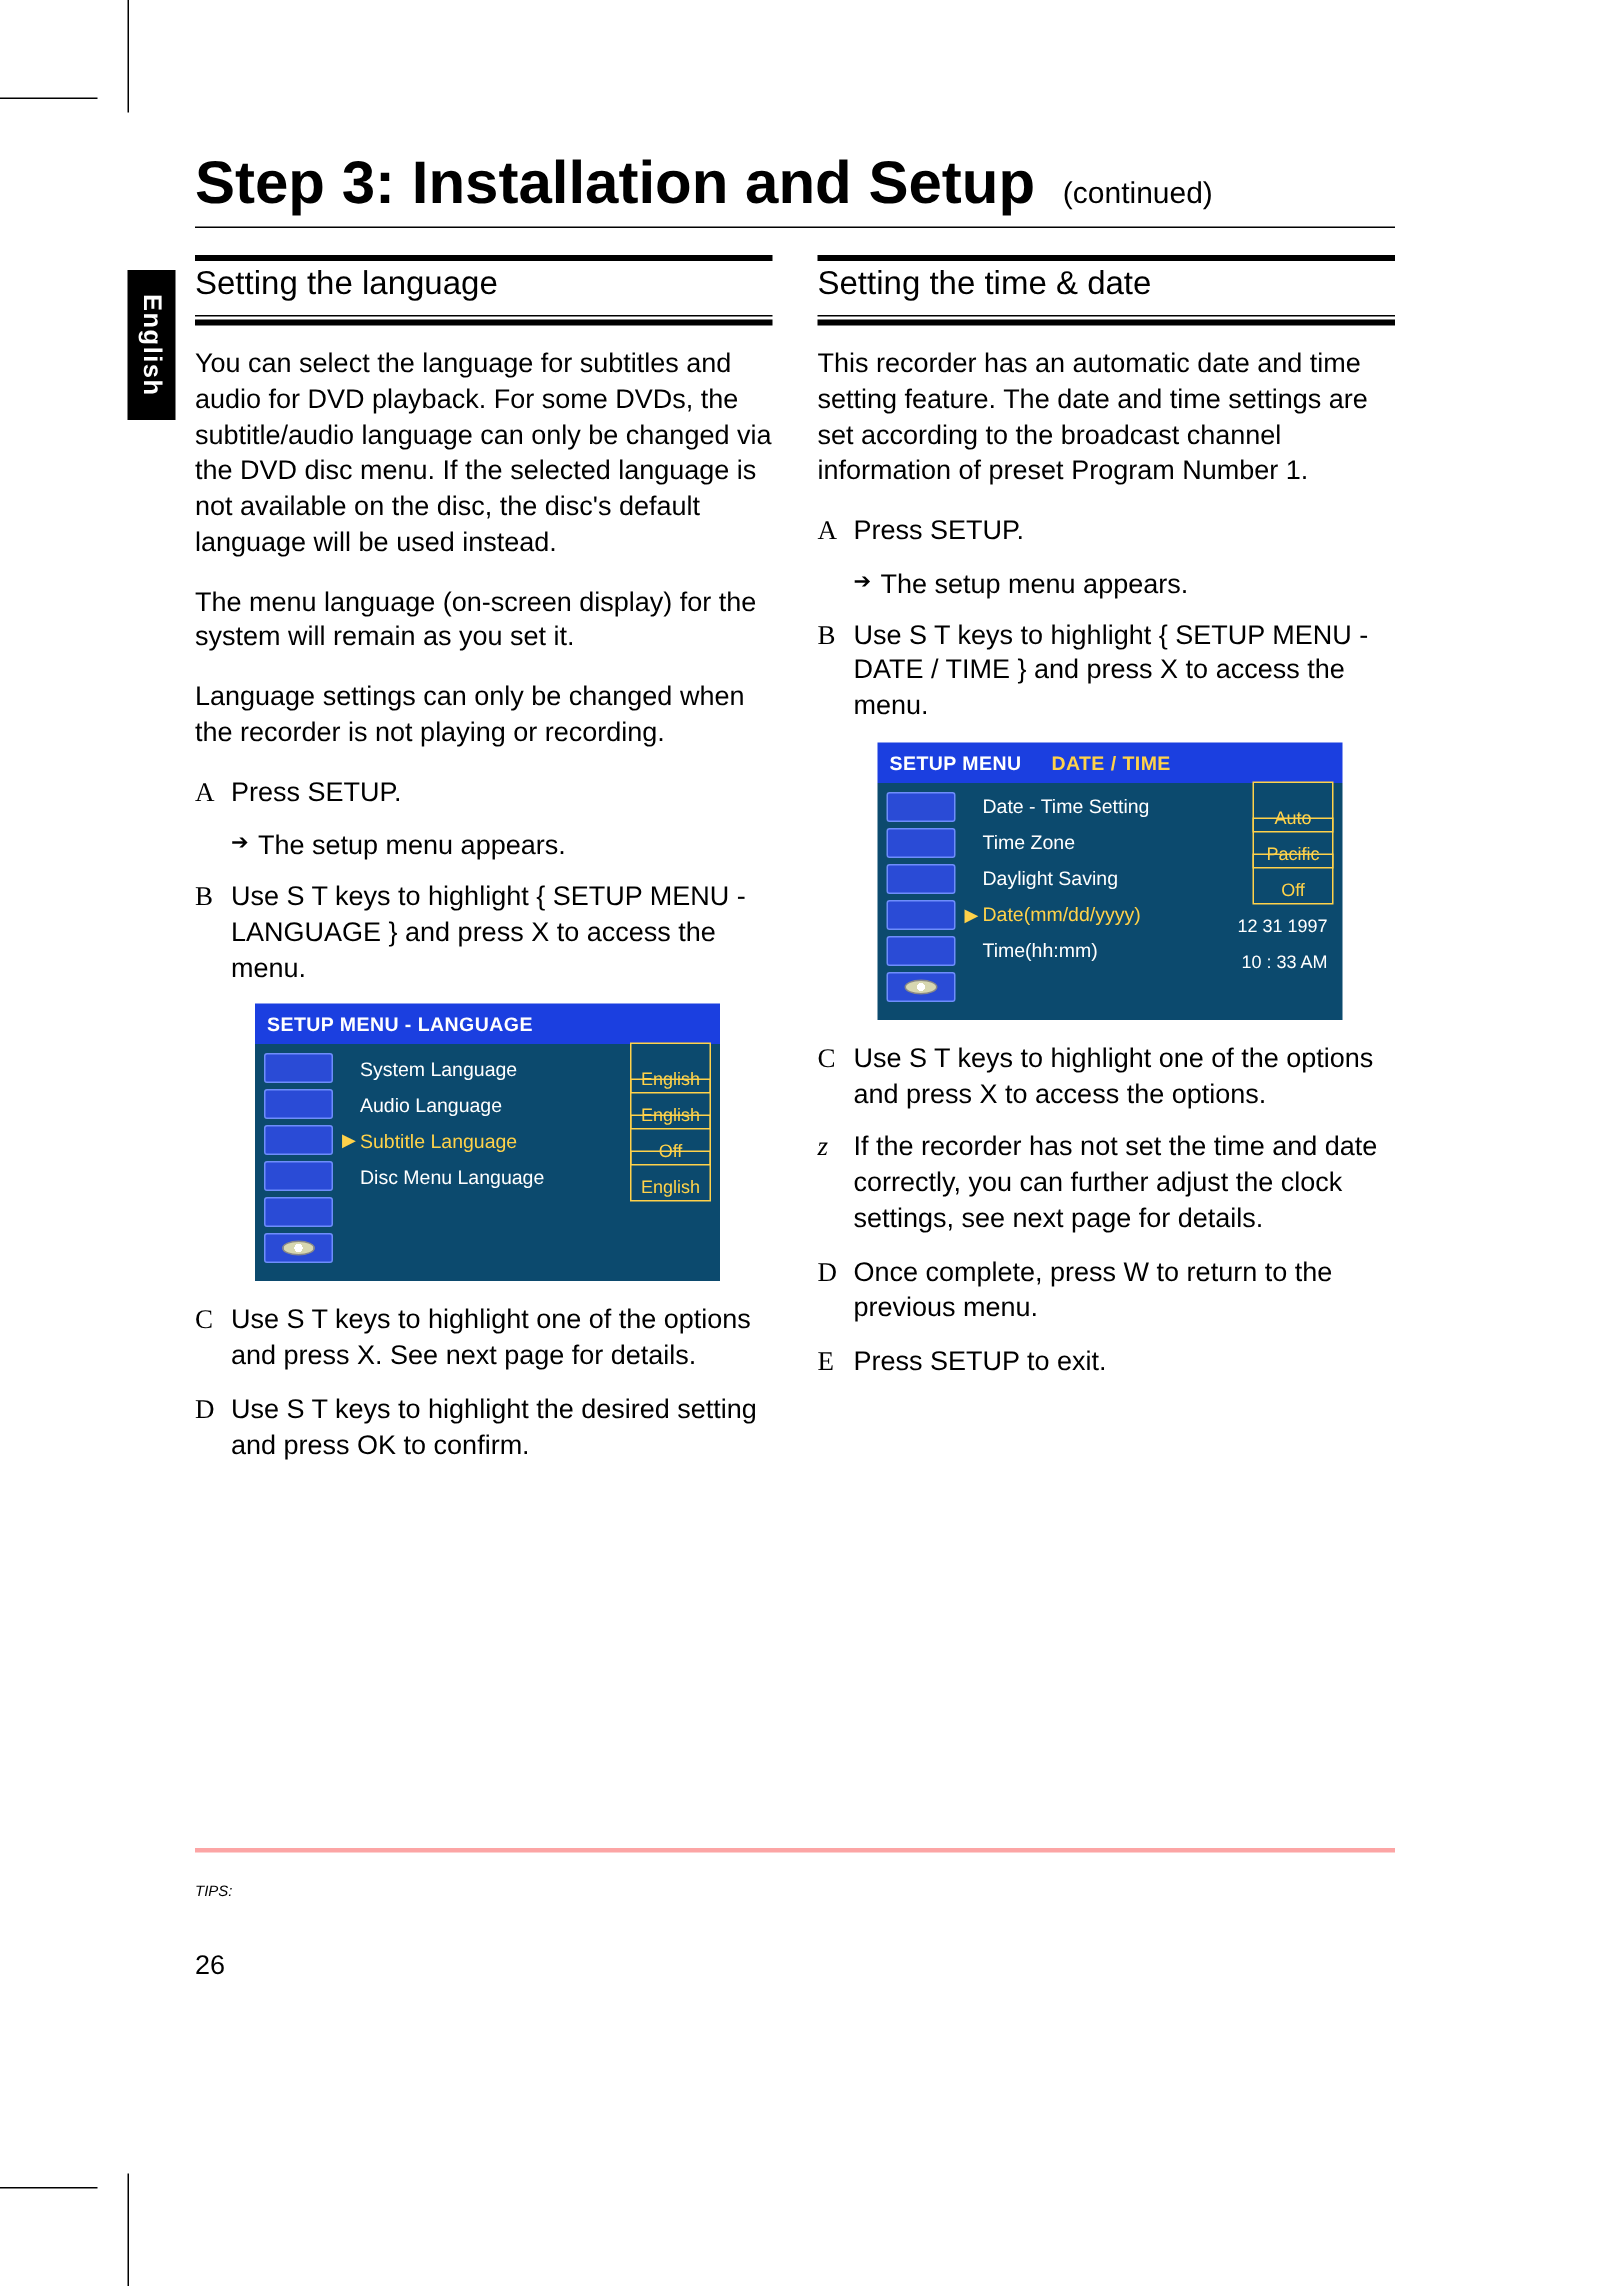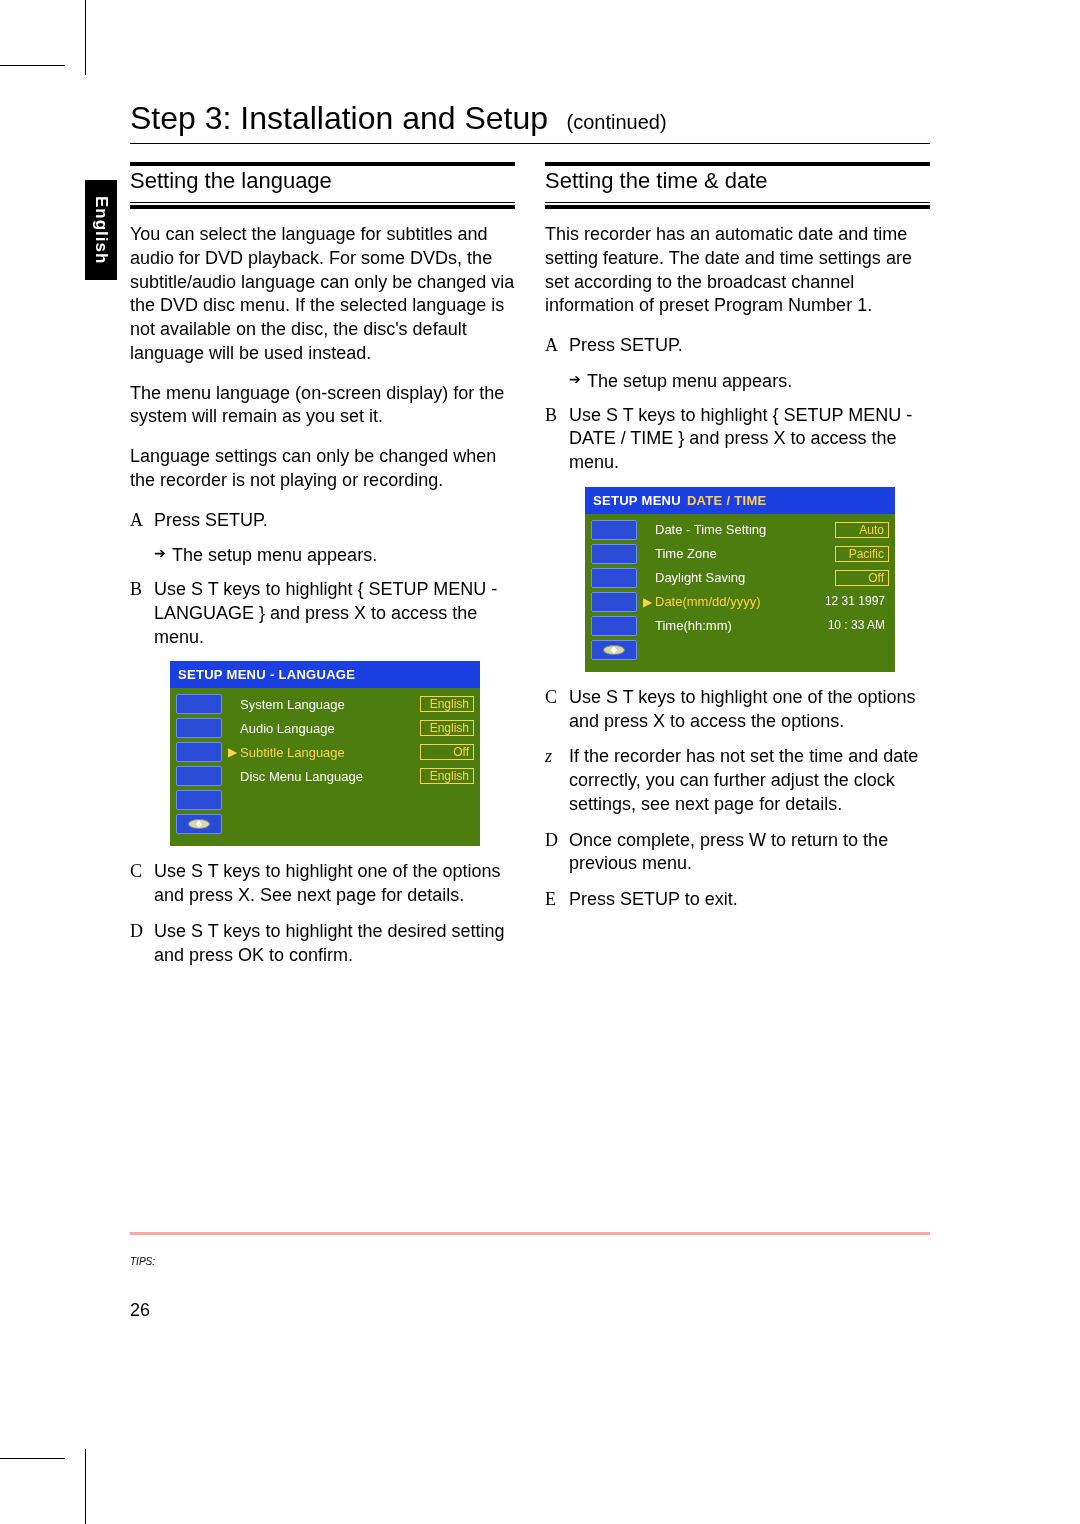--- a/index.html
+++ b/index.html
@@ -31,21 +31,21 @@
   }
   .language-tab span { writing-mode: vertical-rl; transform: rotate(0deg); letter-spacing: 1px; }
 
   .content {
     position: absolute;
     left: 130px;
     top: 100px;
     width: 800px;
   }
   .title-row { border-bottom: 1px solid #000; padding-bottom: 6px; margin-bottom: 18px; }
-  .title-main { font-size: 32px; font-weight: normal; }
+  .title-main { font-size: 40px; font-weight: bold; }
   .title-cont { font-size: 20px; font-weight: normal; margin-left: 14px; }
 
   .columns { display: flex; gap: 30px; }
   .col { flex: 1; }
 
   .sec-head {
     font-size: 22px;
     padding-bottom: 4px;
     margin-bottom: 4px;
   }
@@ -68,23 +68,23 @@
     margin: 6px 0 14px 40px;
     font-size: 13px;
     color: #fff;
   }
   .osd-header {
     background: #1b3fe0;
     padding: 6px 8px;
     font-weight: bold;
     letter-spacing: 0.3px;
   }
-  .osd-title-sub { color:#ffd24a; font-weight:bold; margin-left:2px;}
+  .osd-title-sub { color:#ffd24a; font-weight:bold; margin-left:16px;}
   .osd-body {
-    background: #4d7c0f;
+    background: #0c4a6e;
     padding: 4px 6px 12px 6px;
     display: flex;
   }
   .osd-left {
     width: 46px;
     flex:none;
     display:flex;
     flex-direction:column;
     gap:4px;
     padding-top:2px;
@@ -104,25 +104,25 @@
     border:1px solid #888;
   }
   .osd-right { flex:1; padding-left:6px; }
   .osd-row { display:flex; align-items:center; height:24px; }
   .osd-row .tri { width:12px; color:#ffd24a; font-size:12px; flex:none; }
   .osd-row .lbl { flex:1; color:#fff; white-space:nowrap; }
   .osd-row .lbl.sel { color:#ffd24a; }
   .osd-row .val {
     border:1px solid #ffd24a;
     color:#ffd24a;
-    padding:0 4px;
+    padding:16px 4px;
     font-size:12px;
     min-width:54px;
-    text-align:right;
-    height:16px;
+    text-align:center;
+    height:32px;
     line-height:14px;
   }
   .osd-row .val.plain {
     border:none;
     color:#fff;
   }
 
   .tips {
     position:absolute;
     left:130px;

